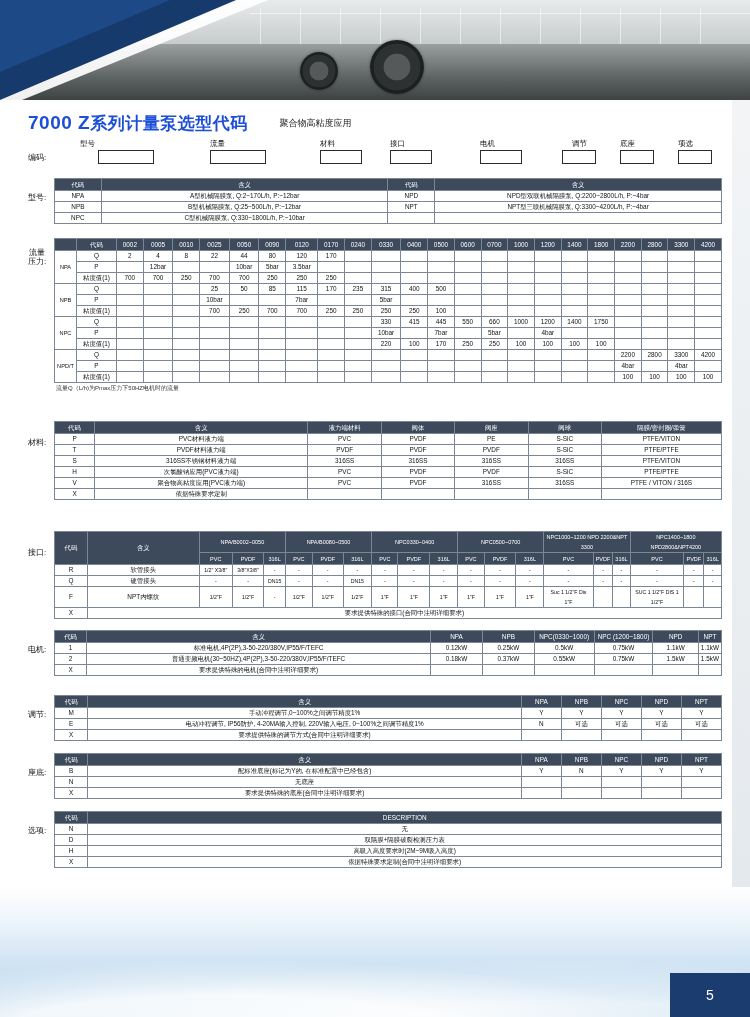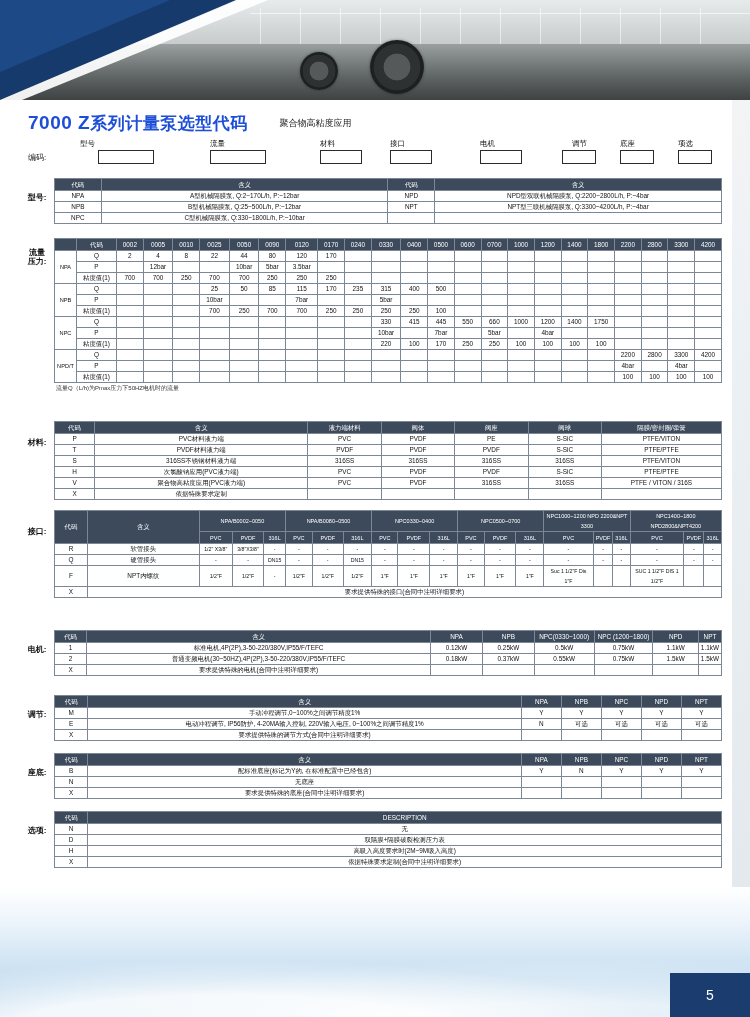--- a/index.html
+++ b/index.html
@@ -66,21 +66,21 @@
   .cb-label { position:absolute; left:0; top:12px; font-size:8px; color:#222; }
   .cb-cell {
     position:absolute; top:10px; height:14px; border:1px solid #2b2b2b; background:#fff;
   }
   .cb-head { position:absolute; top:-1px; font-size:7.5px; color:#111; }
 
   
   .block { position:absolute; left:28px; width:694px; }
   .rowlabel {
     position:absolute; left:0; width:26px; text-align:center;
-    font-size:8px; color:#111; font-weight:bold;
+    font-size:8px; color:#111; font-weight:normal;
   }
   table.t { border-collapse:collapse; width:100%; font-size:6.4px; }
   table.t th, table.t td {
     border:1px solid #7b8794; padding:0 2px; height:11px; line-height:10px;
     text-align:center; color:#111; background:#fff;
   }
   table.t th {
     background:#3d4a5c; color:#fff; font-weight:normal; height:12px;
   }
   td.l { text-align:left; padding-left:4px; }
@@ -616,21 +616,21 @@
             <td></td>
             <td></td>
             <td></td>
             <td></td>
           </tr>
         </tbody>
       </table>
   </div>
 </div>
 
-<div class="block" style="top:510px;">
+<div class="block" style="top:531px;">
   <span class="rowlabel" style="left:-4px; top:16px;">接口:</span>
   <div style="margin-left:26px;">
     <table class="t" id="connection-table">
         <thead>
           <tr>
             <th rowspan="2" style="width:5%">代码</th>
             <th rowspan="2" style="width:17%">含义</th>
             <th colspan="3" style="width:13%; font-size:5.5px">NPA/B0002~0050</th>
             <th colspan="3" style="width:13%; font-size:5.5px">NPA/B0080~0500</th>
             <th colspan="3" style="width:13%; font-size:5.5px">NPC0330~0400</th>

